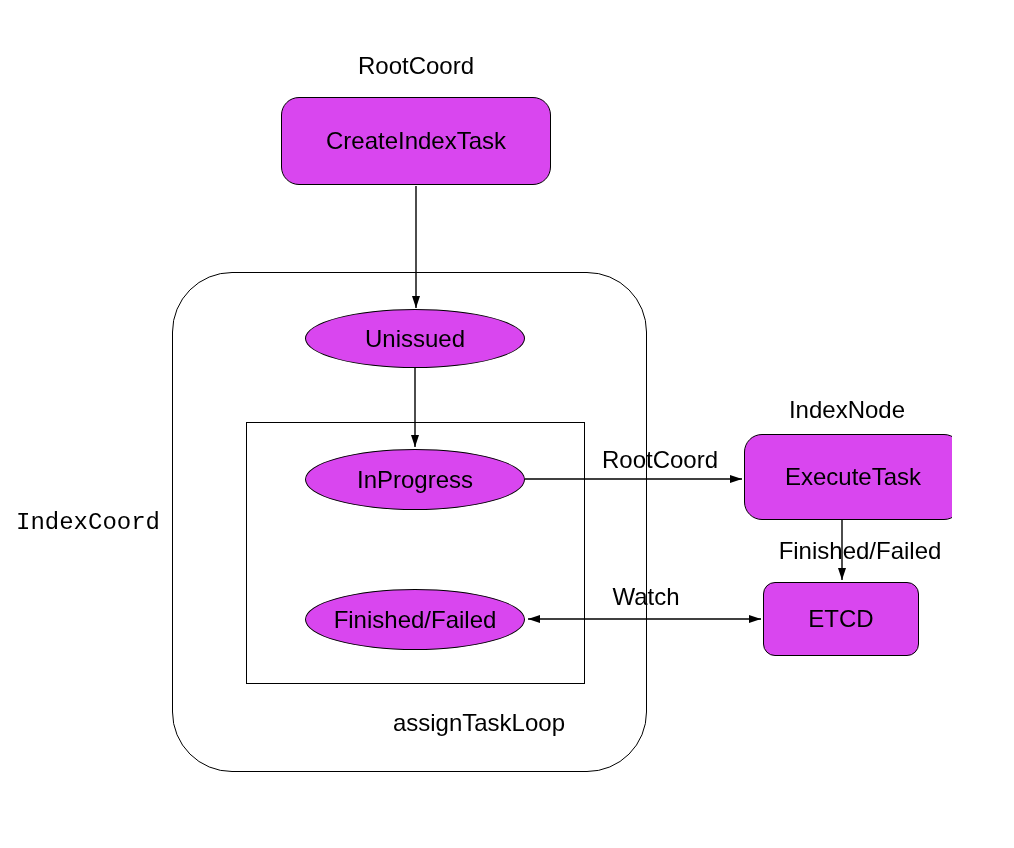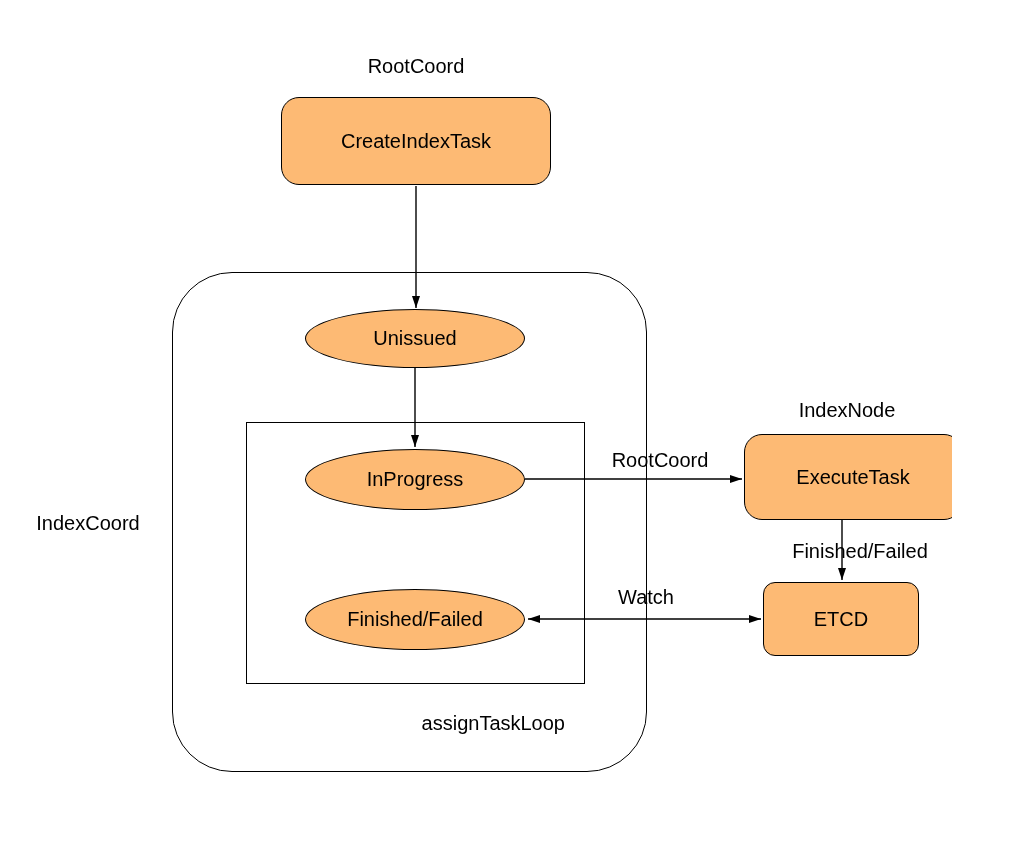--- a/index.html
+++ b/index.html
@@ -7,39 +7,39 @@
     font-family: "Liberation Sans", "DejaVu Sans", sans-serif;
     background: #ffffff;
   }
   .canvas {
     position: relative;
     width: 952px;
     height: 848px;
     background: #ffffff;
     overflow: hidden;
     color: #000000;
-    font-size: 20px;
+    font-size: 24px;
   }
   .wires {
     position: absolute;
     left: 0; top: 0;
     width: 1014px; height: 848px;
     pointer-events: none;
   }
   .lbl {
     position: absolute;
     height: 36px;
     line-height: 36px;
     text-align: center;
     white-space: nowrap;
   }
   .node {
     position: absolute;
     box-sizing: border-box;
-    background: #fdba74;
+    background: #d946ef;
     border: 1.5px solid #000000;
     display: flex;
     align-items: center;
     justify-content: center;
     white-space: nowrap;
   }
   .group {
     position: absolute;
     box-sizing: border-box;
     border: 1.5px solid #000000;
@@ -66,21 +66,21 @@
     </defs>
     <line x1="416" y1="186" x2="416" y2="308" stroke="#000000" stroke-width="1.4" marker-end="url(#arrowE)"></line>
     <line x1="415" y1="368" x2="415" y2="447" stroke="#000000" stroke-width="1.4" marker-end="url(#arrowE)"></line>
     <line x1="525" y1="479" x2="742" y2="479" stroke="#000000" stroke-width="1.4" marker-end="url(#arrowE)"></line>
     <line x1="842" y1="520" x2="842" y2="580" stroke="#000000" stroke-width="1.4" marker-end="url(#arrowE)"></line>
     <line x1="528" y1="619" x2="761" y2="619" stroke="#000000" stroke-width="1.4" marker-start="url(#arrowS)" marker-end="url(#arrowE)"></line>
   </svg>
 
   <div class="lbl" style="left:266px; top:48px; width:300px;">RootCoord</div>
   <div class="lbl" style="left:697px; top:392px; width:300px;">IndexNode</div>
-  <div class="lbl" style="left:0px; top:505px; width:176px;">IndexCoord</div>
+  <div class="lbl" style="left:0px; top:505px; width:176px;font-family:Liberation Mono, monospace;">IndexCoord</div>
   <div class="lbl" style="left:265px; top:705px; width:300px;text-align:right;">assignTaskLoop</div>
 
   <div class="node" style="left:281px; top:97px; width:270px; height:88px; border-radius:18px;">
     <span>CreateIndexTask</span>
   </div>
 
   <div class="node ellipse" style="left:305px; top:309px; width:220px; height:59px;">
     <span>Unissued</span>
   </div>
 

